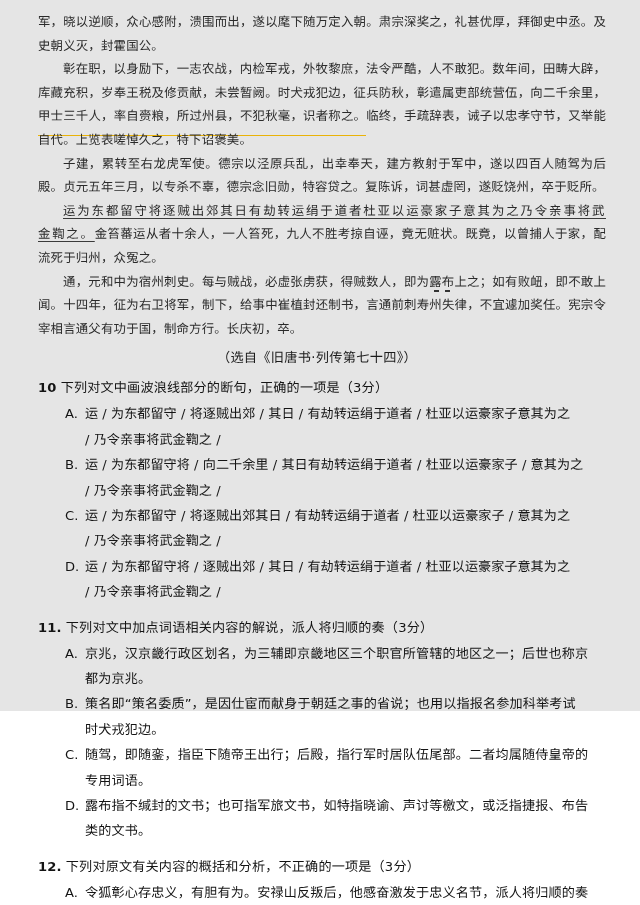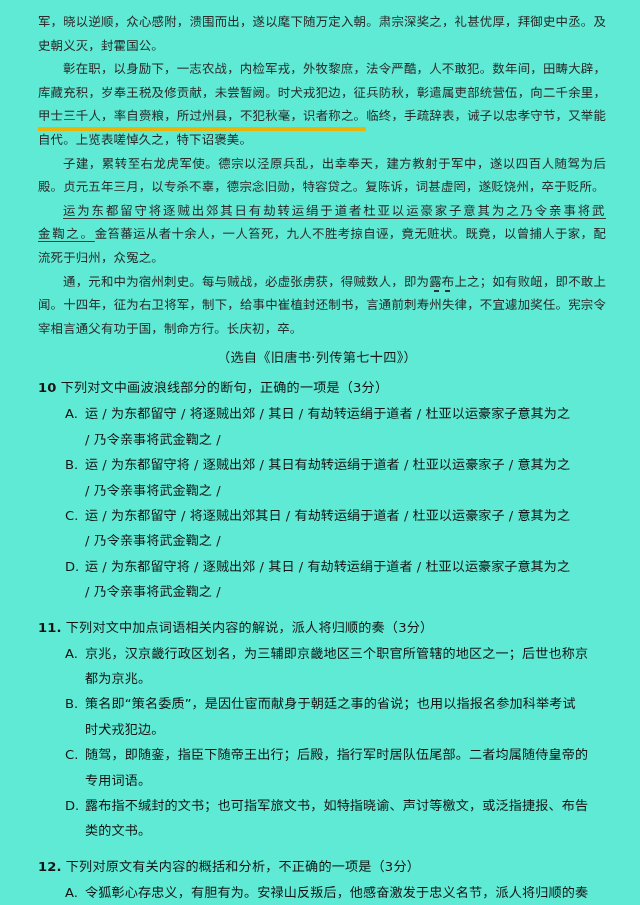--- a/index.html
+++ b/index.html
@@ -11,24 +11,24 @@
   body {
     width: 640px;
     height: 905px;
     overflow: hidden;
     font-family: "DejaVu Sans", "Liberation Sans", sans-serif;
     color: #1b1b1b;
   }
   .page {
     position: relative;
     width: 640px;
-    height: 905px;
+    height: 711px;
     box-sizing: border-box;
     padding: 10px 34px 0 38px;
-    background: #5eead4;
+    background: #e5e5e5;
   }
 
   
   .passage {
     font-family: "DejaVu Serif", "Liberation Serif", serif;
     font-size: 12.4px;
     line-height: 23.6px;
     color: #2a2a2a;
     text-align: justify;
     text-justify: inter-ideograph;
@@ -36,22 +36,22 @@
     -webkit-font-smoothing: antialiased;
   }
   .passage p {
     margin: 0;
     text-indent: 0;
   }
   .passage p.indent {
     text-indent: 25px;
   }
   .u-solid {
-    border-bottom: 4px solid #eab308;
-    padding-bottom: 4px;
+    border-bottom: 1px solid #eab308;
+    padding-bottom: 12px;
   }
   .u-wavy {
     text-decoration: underline;
     text-decoration-style: solid;
     text-decoration-color: #3a3a3a;
     text-underline-offset: 2.5px;
     letter-spacing: 1.6px;
   }
   .dotted-em {
     position: relative;
@@ -142,21 +142,21 @@
         <li class="opt q10">
           <span class="opt-letter">A.</span>
           <span class="opt-text">运 / 为东都留守 / 将逐贼出郊 / 其日 / 有劫转运绢于道者 / 杜亚以运豪家子意其为之</span>
         </li>
         <li class="opt q10">
           <span class="opt-letter"></span>
           <span class="opt-text">/ 乃令亲事将武金鞫之 /</span>
         </li>
         <li class="opt q10">
           <span class="opt-letter">B.</span>
-          <span class="opt-text">运 / 为东都留守将 / 逐贼出郊 / 其日有劫转运绢于道者 / 杜亚以运豪家子 / 意其为之</span>
+          <span class="opt-text">运 / 为东都留守将 / 向二千余里 / 其日有劫转运绢于道者 / 杜亚以运豪家子 / 意其为之</span>
         </li>
         <li class="opt q10">
           <span class="opt-letter"></span>
           <span class="opt-text">/ 乃令亲事将武金鞫之 /</span>
         </li>
         <li class="opt q10">
           <span class="opt-letter">C.</span>
           <span class="opt-text">运 / 为东都留守 / 将逐贼出郊其日 / 有劫转运绢于道者 / 杜亚以运豪家子 / 意其为之</span>
         </li>
         <li class="opt q10">

